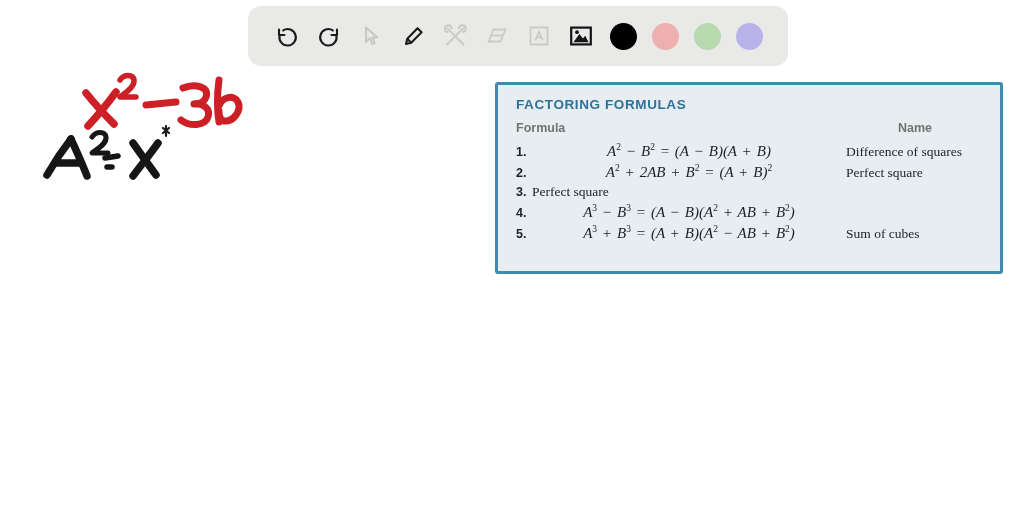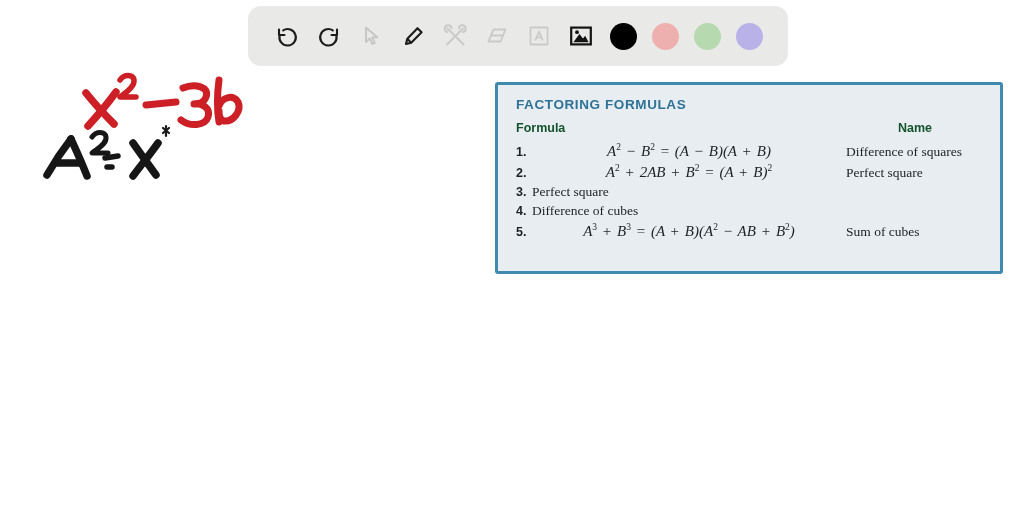--- a/index.html
+++ b/index.html
@@ -82,21 +82,21 @@
     font-weight: bold;
     font-size: 13.5px;
     letter-spacing: 0.6px;
     margin: 0 0 9px 0;
     font-family: "Liberation Sans", sans-serif;
   }
   .card-head-row {
     display: flex;
     font-weight: bold;
     font-size: 12.5px;
-    color: #14532d;
+    color: #737373;
     margin-bottom: 7px;
   }
   .col-formula { width: 330px; flex: 0 0 330px; }
   .col-name    { flex: 1 1 auto; text-align: center; }
 
   .frow {
     display: flex;
     align-items: baseline;
     margin-bottom: 3px;
     color: #1b2024;
@@ -280,21 +280,21 @@
           <div class="fnum">2.</div>
           <div class="feq">A<sup>2</sup> <span class="op">+</span> 2AB <span class="op">+</span> B<sup>2</sup> <span class="op">=</span> (A <span class="op">+</span> B)<sup>2</sup></div>
           <div class="fname">Perfect square</div>
         </div>
         <div class="frow">
           <div class="fnum">3.</div>
           <div class="fname">Perfect square</div>
         </div>
         <div class="frow">
           <div class="fnum">4.</div>
-          <div class="fname">Difference of cubes</div>
+          <div class="feq">A<sup>3</sup> <span class="op">−</span> B<sup>3</sup> <span class="op">=</span> (A <span class="op">−</span> B)(A<sup>2</sup> <span class="op">+</span> AB <span class="op">+</span> B<sup>2</sup>)</div>
         </div>
         <div class="frow">
           <div class="fnum">5.</div>
           <div class="feq">A<sup>3</sup> <span class="op">+</span> B<sup>3</sup> <span class="op">=</span> (A <span class="op">+</span> B)(A<sup>2</sup> <span class="op">−</span> AB <span class="op">+</span> B<sup>2</sup>)</div>
           <div class="fname">Sum of cubes</div>
         </div>
       </div>
   </div>
 
 </div>

